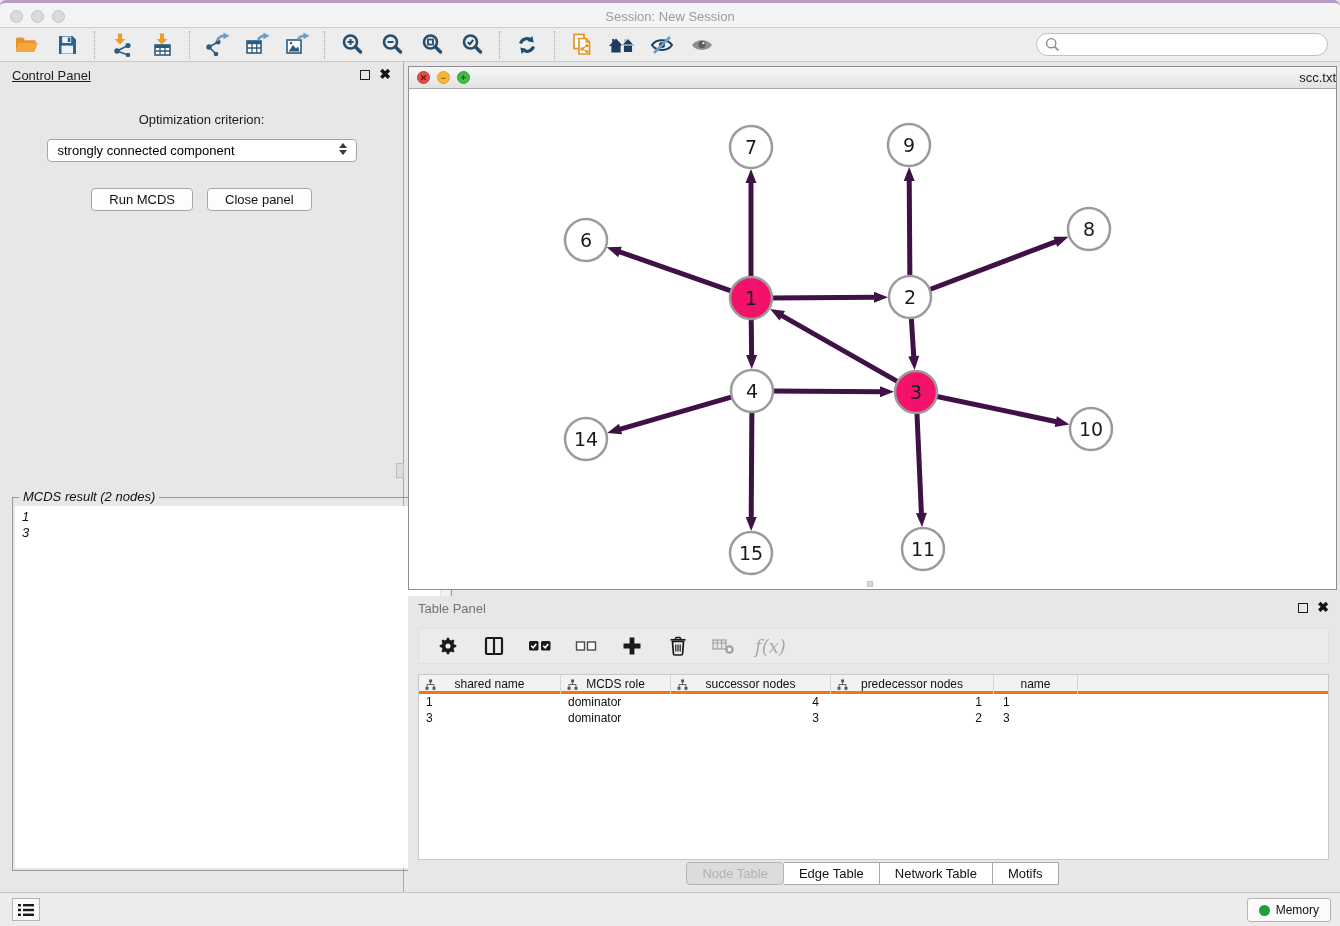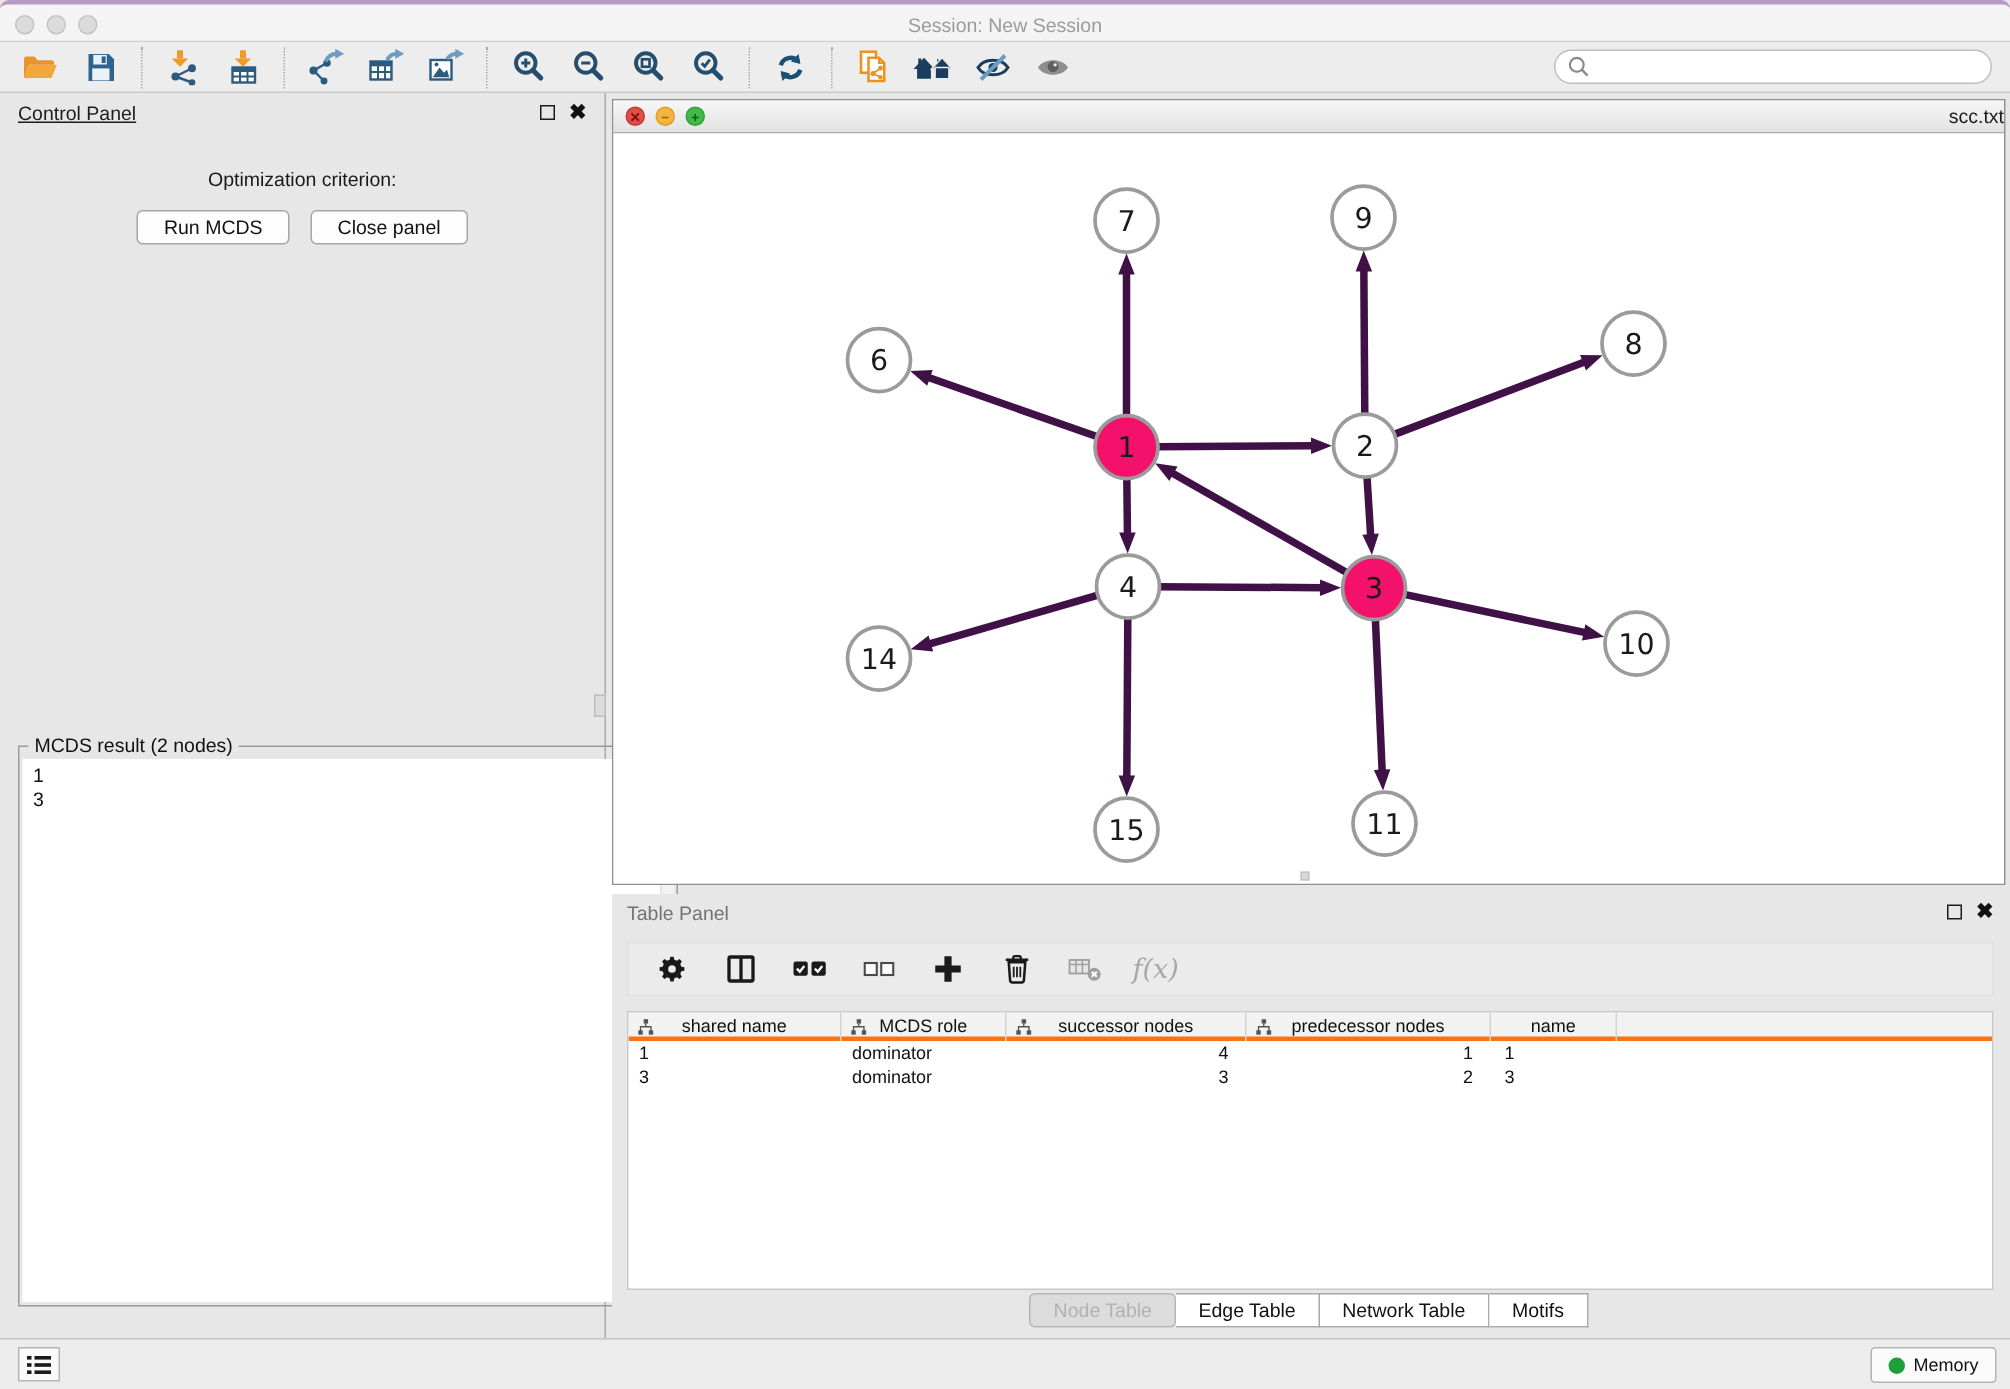--- a/index.html
+++ b/index.html
@@ -42,25 +42,25 @@
 
   .opt-label { text-align:center; margin-top:24px; font-size:13px; color:#1A1A1A; }
   .dropdown { margin:12px auto 0 auto; width:310px; height:23px; border:1px solid #A6A6A6;
     border-radius:4px; background:#FFFFFF; position:relative; font-size:13px; line-height:21px;
     padding-left:10px; cursor:pointer; }
   .dd-arrows { position:absolute; right:9px; top:3px; display:flex; flex-direction:column; gap:2px; }
   .dd-arrows i { display:block; width:0; height:0; border-left:4px solid transparent; border-right:4px solid transparent; }
   .dd-up { border-bottom:5px solid #3A3A3A; }
   .dd-down { border-top:5px solid #3A3A3A; }
 
-  .cp-buttons { display:flex; justify-content:center; gap:14px; margin-top:13px; }
+  .cp-buttons { display:flex; justify-content:center; gap:14px; margin-top:26px; }
   .btn { font-size:13px; padding:3px 17px; background:#FDFDFD; border:1px solid #A6A6A6;
     border-radius:4px; color:#111; cursor:pointer; font-family:inherit; }
 
-  .result-box { position:absolute; left:12px; top:435px; width:440px; height:374px; border:1px solid #9A9A9A; }
+  .result-box { position:absolute; left:12px; top:435px; width:440px; height:374px; border:1px solid #9A9A9A;font-style:italic; }
   .result-legend { position:absolute; top:-9px; left:6px; background:#E7E7E7; padding:0 4px; font-size:13px; color:#111; }
   .result-list { position:absolute; left:2px; right:2px; top:8px; bottom:2px; background:#FFFFFF;
     font-size:13px; color:#111; padding:3px 0 0 7px; line-height:16px; overflow:hidden; }
   .result-scroll { position:absolute; right:0; top:0; bottom:0; width:9px; background:#F2F2F2; border-left:1px solid #E2E2E2; }
 
   .v-grip { position:absolute; left:396px; top:463px; width:8px; height:15px; background:#DCDCDC; border:1px solid #BDBDBD; }
 
   
   .network-window { position:absolute; left:408px; top:66px; width:929px; height:524px;
     background:#FFFFFF; border:1px solid #8F8F8F; }
@@ -299,20 +299,27 @@
 
 <div class="control-panel">
   <div class="panel-header">
     <span class="panel-title">Control Panel</span>
     <span class="panel-controls">
       <span class="float-glyph"></span>
       <span class="close-glyph">✖</span>
     </span>
   </div>
   <div class="opt-label">Optimization criterion:</div>
+  <div class="dropdown">
+    <span>strongly connected component</span>
+    <span class="dd-arrows">
+        <i class="dd-up"></i>
+        <i class="dd-down"></i>
+      </span>
+  </div>
   <div class="cp-buttons">
     <button class="btn">Run MCDS</button>
     <button class="btn">Close panel</button>
   </div>
   <div class="result-box">
     <span class="result-legend">MCDS result (2 nodes)</span>
     <div class="result-list">
       <div>1</div>
       <div>3</div>
       <span class="result-scroll"></span>

